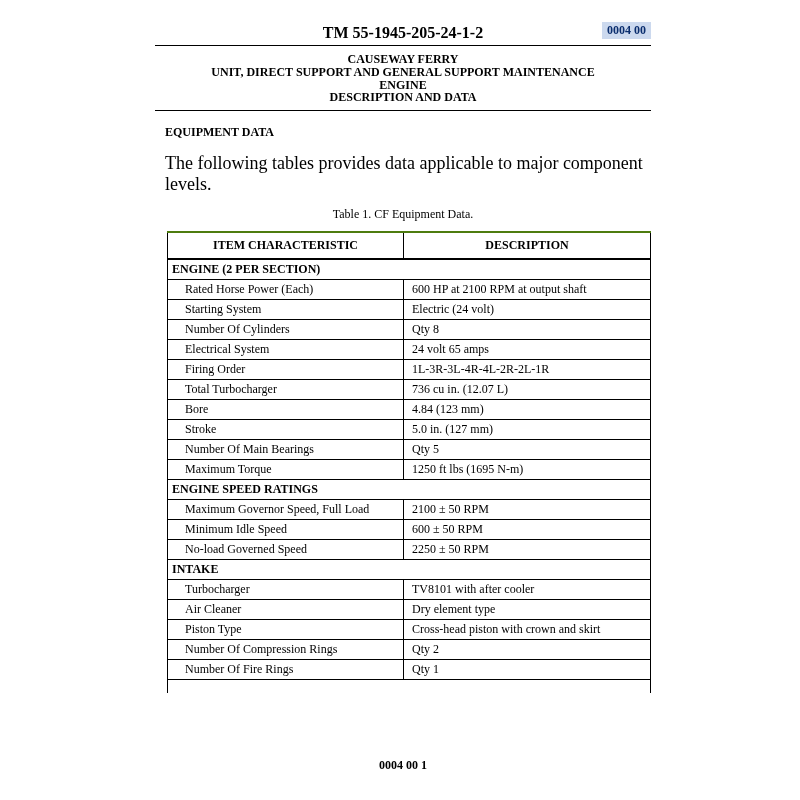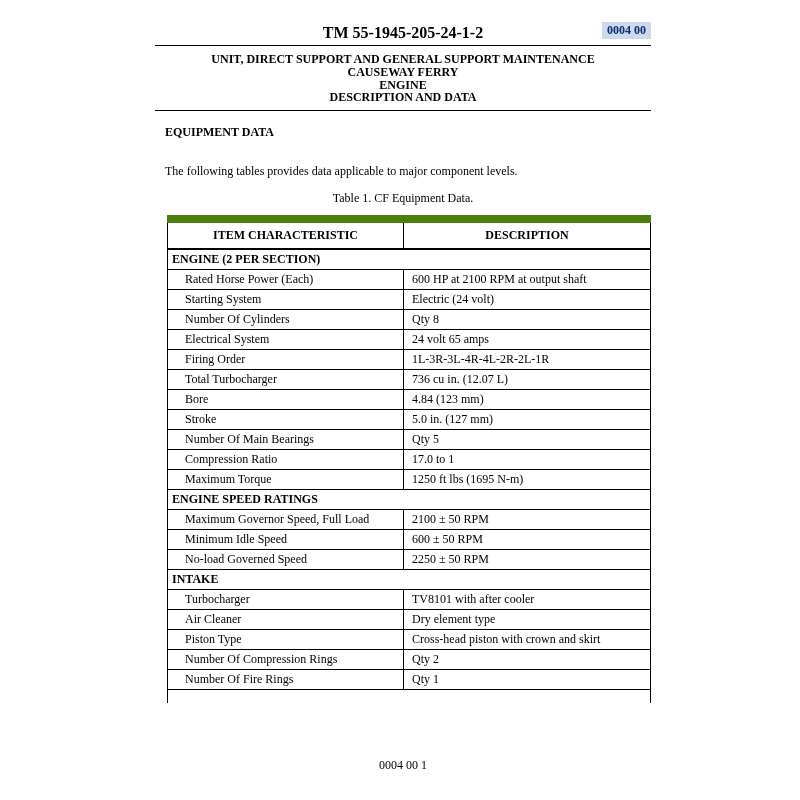--- a/index.html
+++ b/index.html
@@ -58,40 +58,40 @@
     border-bottom: 1.6px solid #000;
     margin-top: 6px;
   }
   .section-heading {
     margin-top: 14px;
     font-weight: bold;
     font-size: 12px;
     padding-left: 10px;
   }
   .intro {
-    margin-top: 24px;
-    font-size: 12px;
+    margin-top: 13px;
+    font-size: 18px;
     padding-left: 10px;
   }
   .caption {
     margin-top: 12px;
     text-align: center;
     font-weight: normal;
     font-size: 12px;
   }
   table.equip {
     border-collapse: collapse;
     margin-top: 9px;
     margin-left: 12px;
     width: 483px;
     font-size: 12px;
     table-layout: fixed;
     border-left: 1.2px solid #000;
     border-right: 1.2px solid #000;
-    border-top: 8px solid #4d7c0f;
+    border-top: 2px solid #4d7c0f;
   }
   table.equip col.c1 { width: 236px; }
   table.equip col.c2 { width: 247px; }
   table.equip th {
     font-weight: bold;
     text-align: center;
     height: 25px;
     border-bottom: 2.4px solid #000;
     vertical-align: middle;
     padding: 0;
@@ -119,39 +119,39 @@
   table.equip tr.filler-row td {
     border-bottom: none;
     height: 13px;
   }
   .footer {
     position: absolute;
     left: 0;
     right: 0;
     top: 758px;
     text-align: center;
-    font-weight: normal;
+    font-weight: bold;
     font-size: 12px;
   }
 </style>
 </head>
 <body>
 
 <div class="page">
 
   <div class="hdr">
     <div class="hdr-tm">TM 55-1945-205-24-1-2</div>
     <a class="hdr-code" href="#" style="background: rgb(204, 217, 238); color: rgb(11, 46, 110);">0004 00</a>
   </div>
 
   <div class="rule"></div>
 
   <div class="title-block">
+    <div>CAUSEWAY FERRY</div>
     <div>UNIT, DIRECT SUPPORT AND GENERAL SUPPORT MAINTENANCE</div>
-    <div>CAUSEWAY FERRY</div>
     <div>ENGINE</div>
     <div>DESCRIPTION AND DATA</div>
   </div>
 
   <div class="rule2"></div>
 
   <div class="section-heading">EQUIPMENT DATA</div>
 
   <div class="intro">The following tables provides data applicable to major component levels.</div>
 
@@ -203,24 +203,20 @@
         </tr>
         <tr>
           <td class="item-cell">Stroke</td>
           <td class="desc-cell">5.0 in. (127 mm)</td>
         </tr>
         <tr>
           <td class="item-cell">Number Of Main Bearings</td>
           <td class="desc-cell">Qty 5</td>
         </tr>
         <tr>
-          <td class="item-cell">Compression Ratio</td>
-          <td class="desc-cell">17.0 to 1</td>
-        </tr>
-        <tr>
           <td class="item-cell">Maximum Torque</td>
           <td class="desc-cell">1250 ft lbs (1695 N-m)</td>
         </tr>
         <tr>
           <td colspan="2" class="section-cell">ENGINE SPEED RATINGS</td>
         </tr>
         <tr>
           <td class="item-cell">Maximum Governor Speed, Full Load</td>
           <td class="desc-cell">2100 ± 50 RPM</td>
         </tr>

